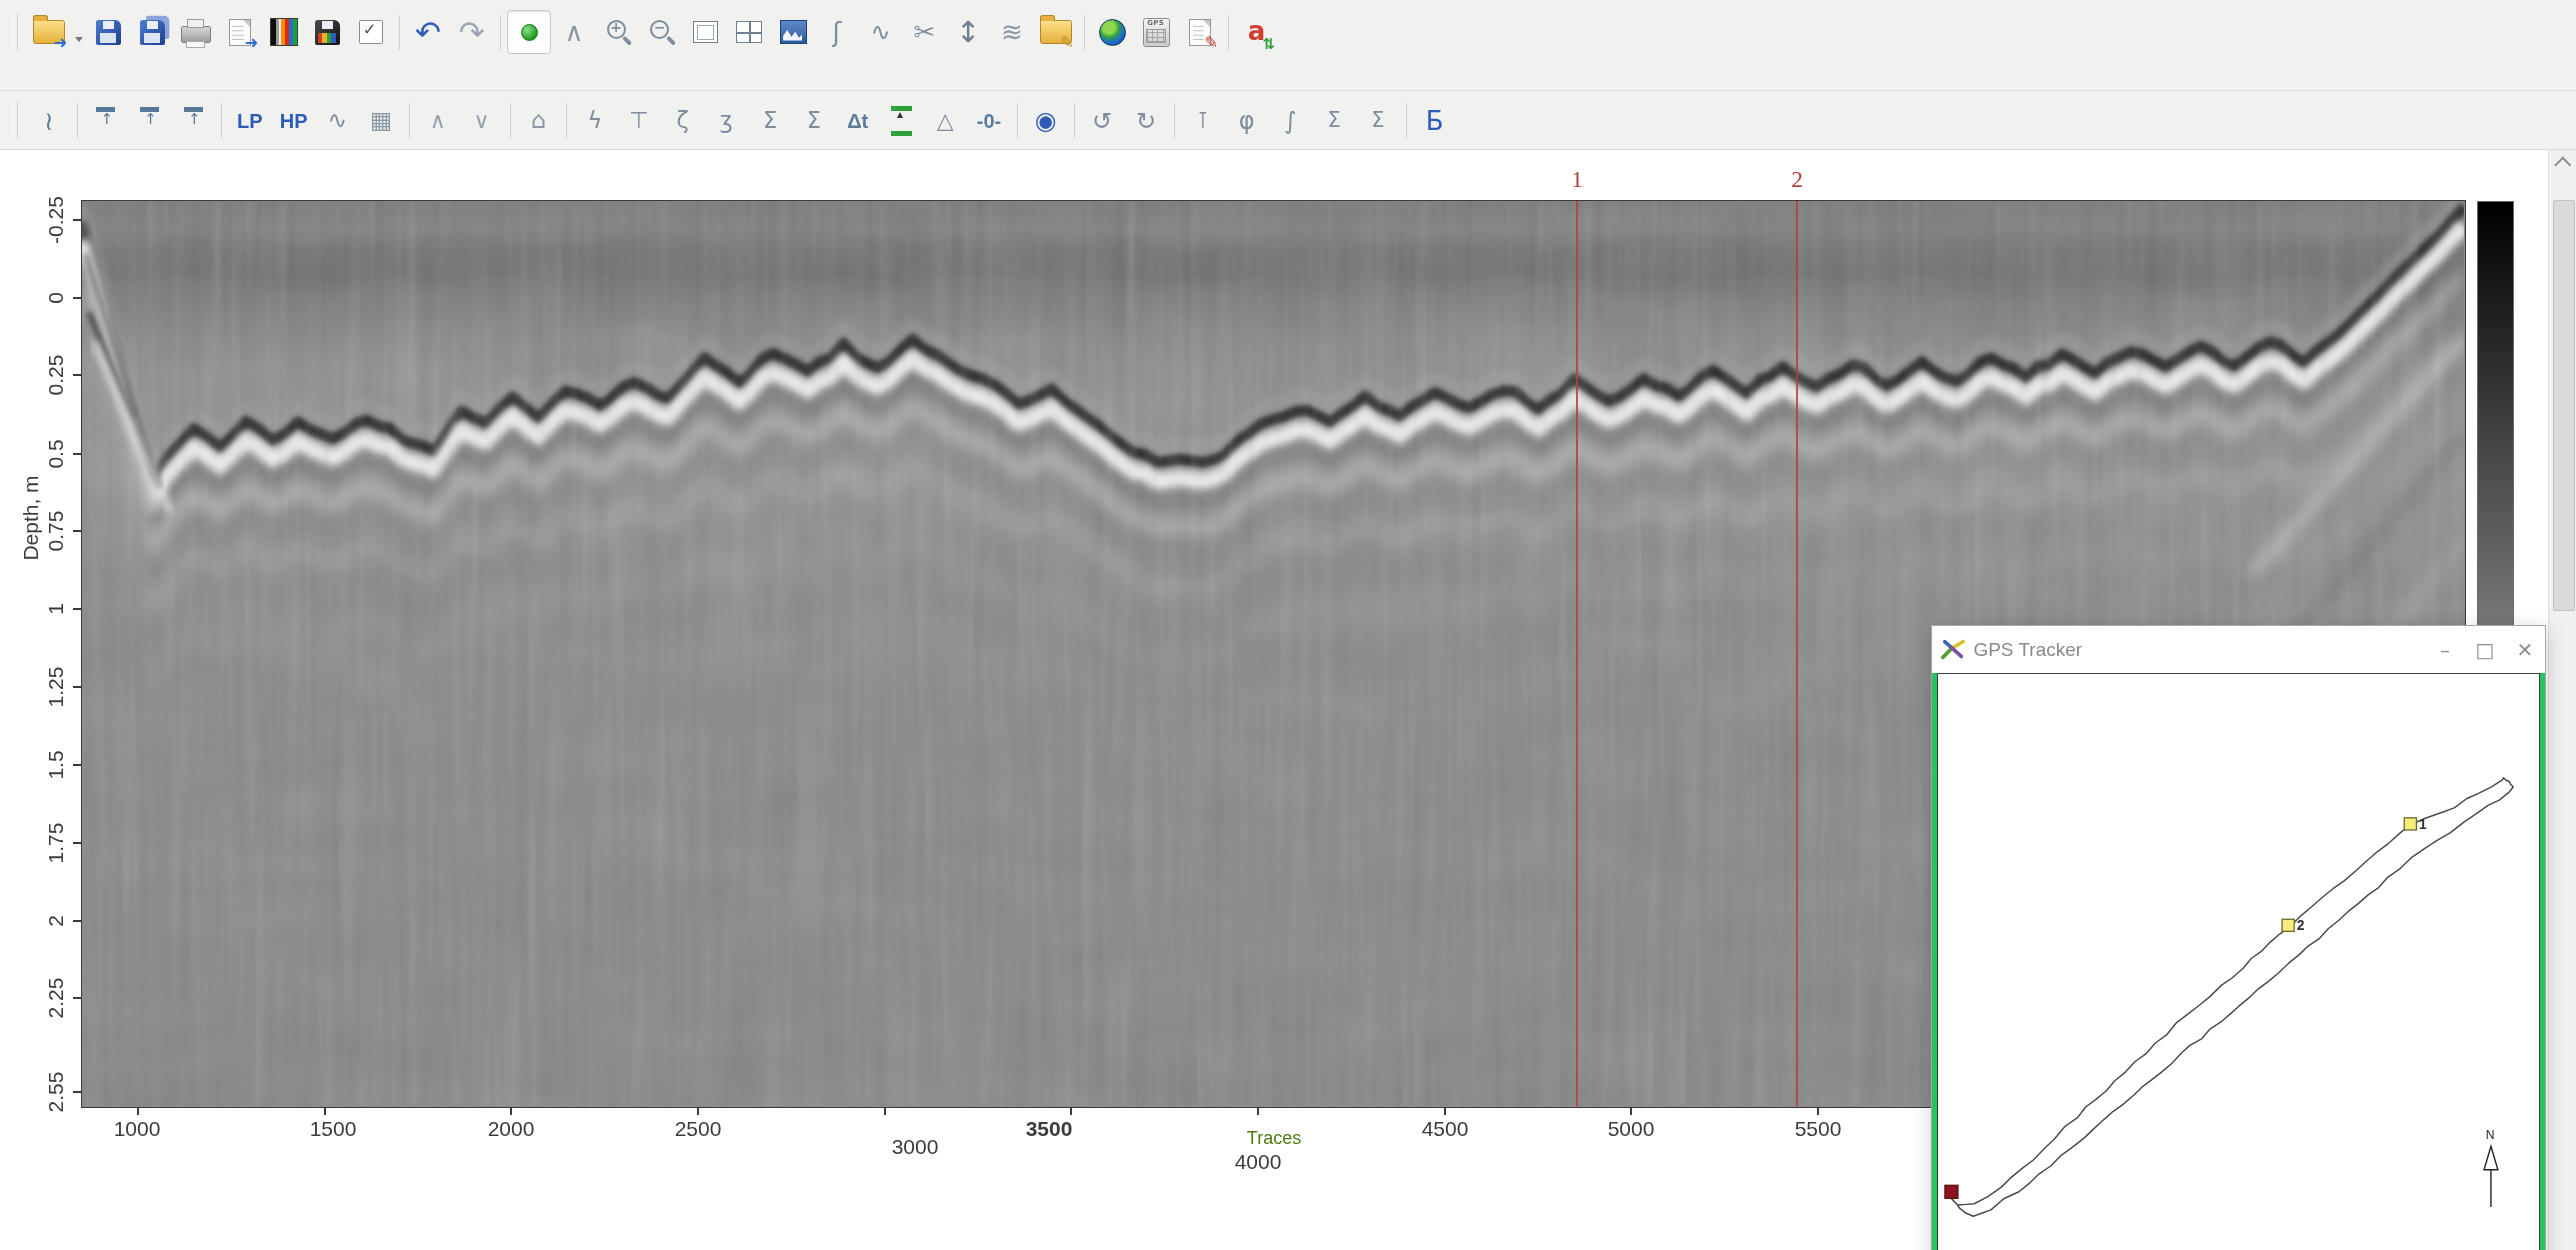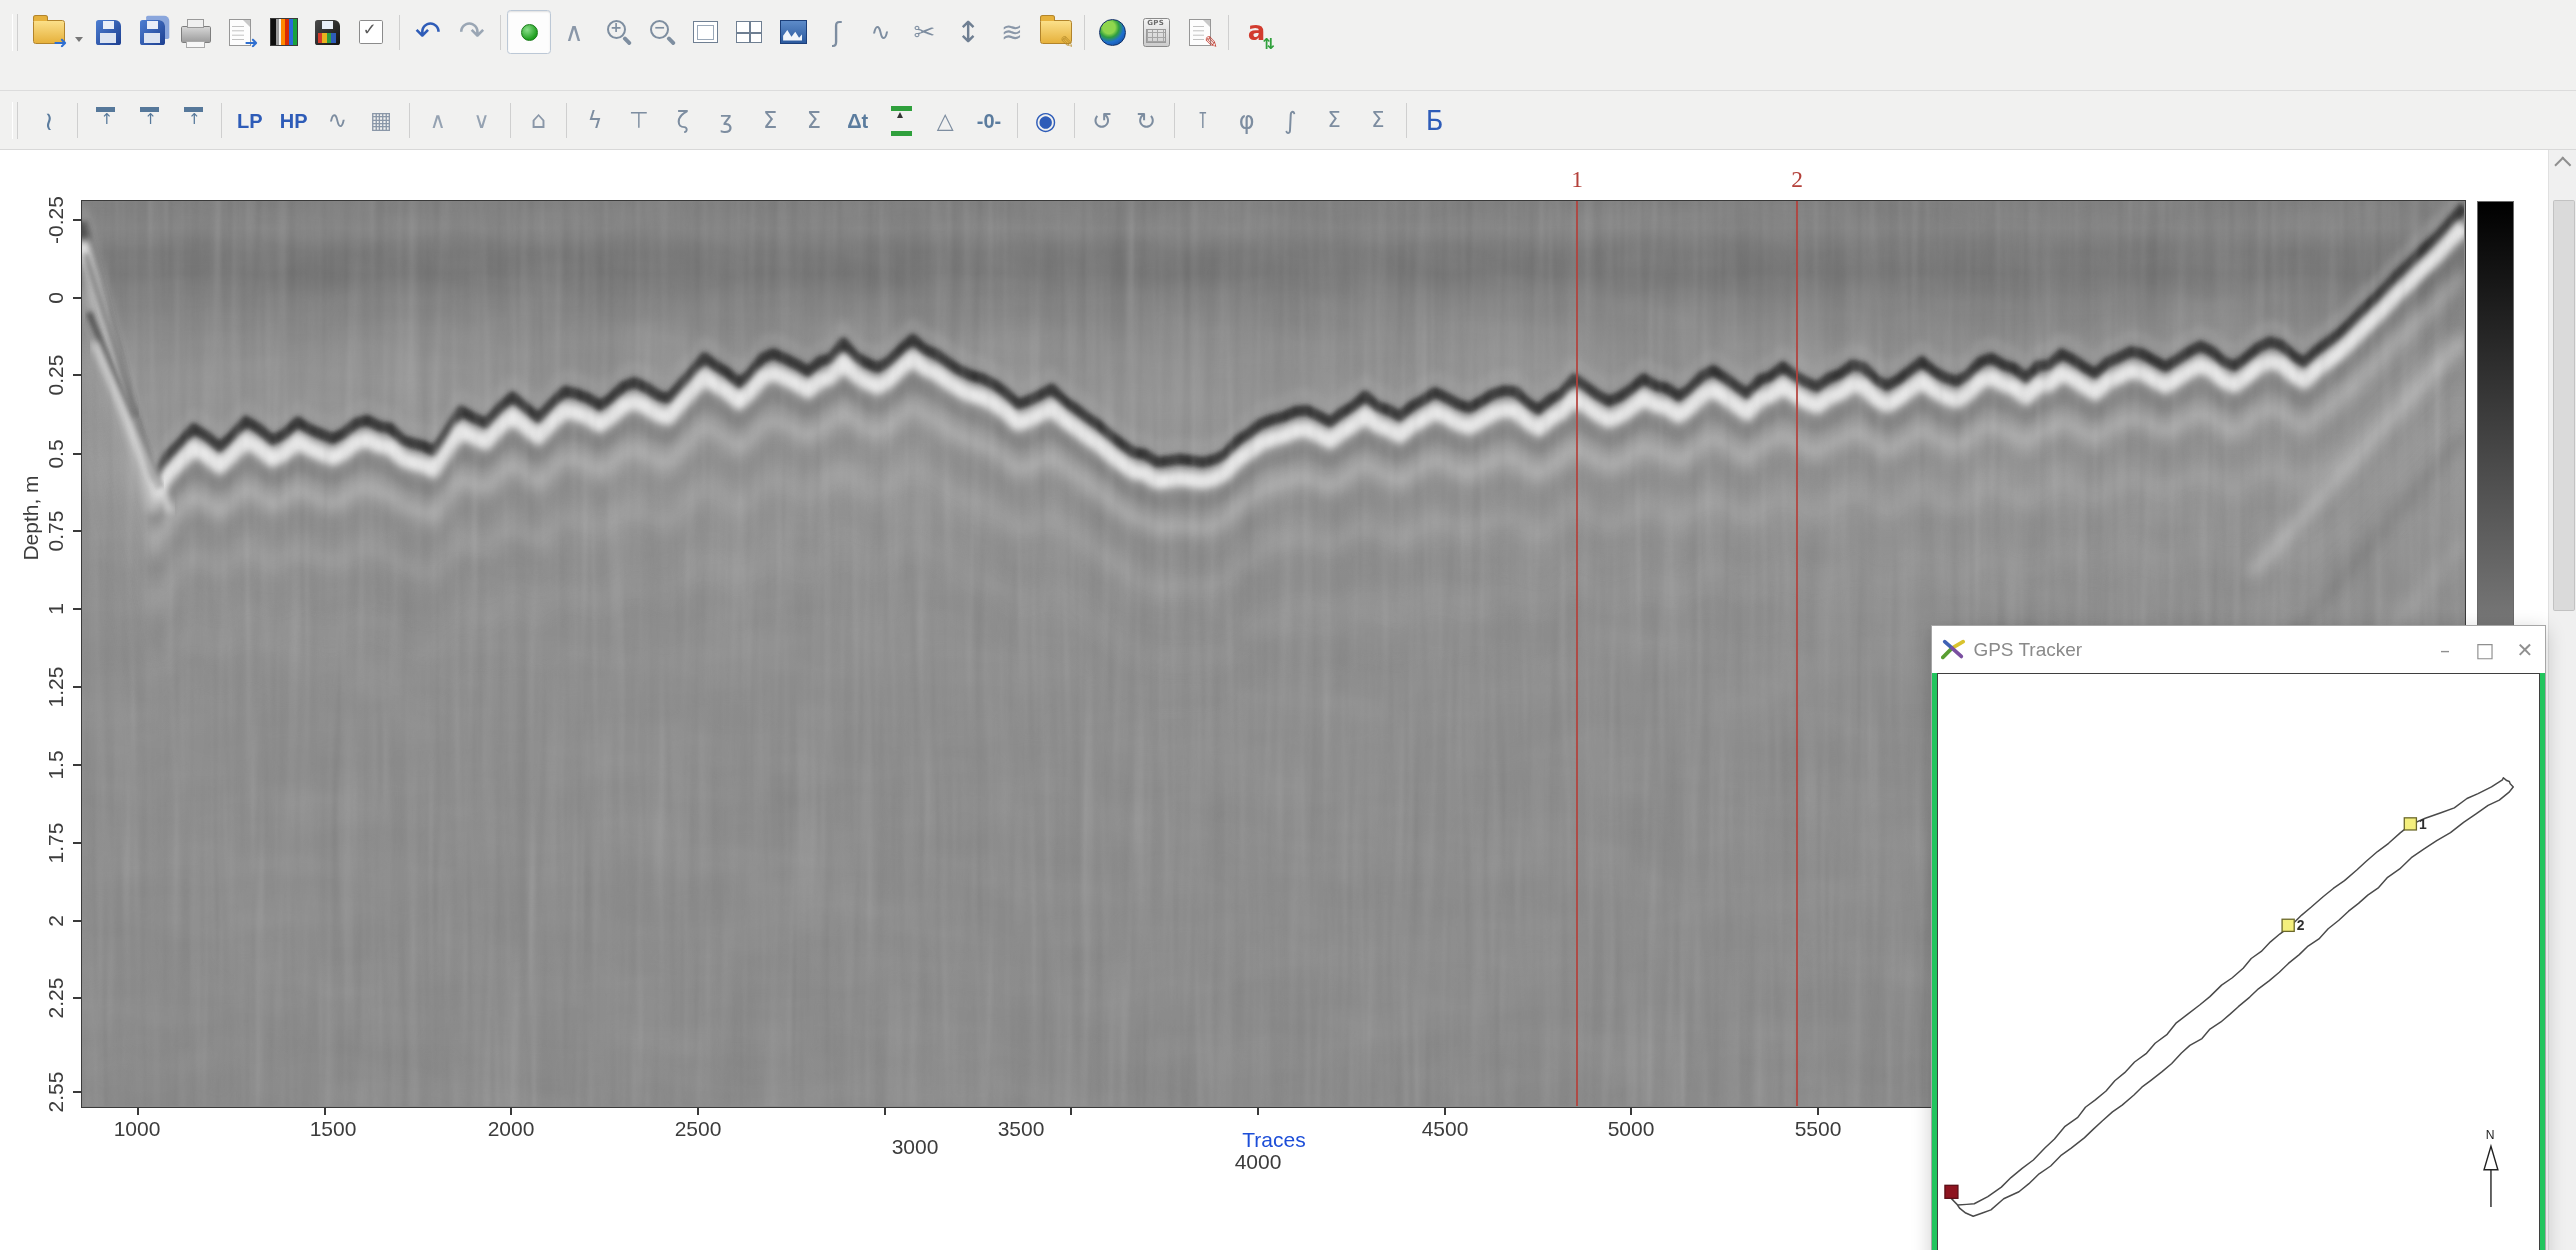--- a/index.html
+++ b/index.html
@@ -63,21 +63,21 @@
   .ti-greenbars::after{content:"▲";position:absolute;left:6px;top:0px;font-size:7.8px;color:#333;font-family:"DejaVu Sans",sans-serif;}
   
   #plot-region{position:absolute;top:150px;left:0;width:2576px;height:1101px;background:#ffffff;}
   #radargram{position:absolute;left:81px;top:50px;width:2385px;height:908px;border:1.7px solid #3a3a3a;box-sizing:border-box;background:#8a8a8a;}
   #radargram svg{display:block;}
   .xtick-mark{position:absolute;width:1.7px;height:7.8px;background:#3a3a3a;}
   .xtick-label{position:absolute;transform:translateX(-50%);font-size:21px;color:#3c3c3c;white-space:nowrap;}
   .ytick-mark{position:absolute;width:7.8px;height:1.7px;background:#3a3a3a;}
   .ytick-label{position:absolute;transform:translate(-50%,-50%) rotate(-90deg);font-size:21px;color:#3c3c3c;white-space:nowrap;}
   #ylabel{position:absolute;transform:translate(-50%,-50%) rotate(-90deg);font-size:21px;color:#3c3c3c;white-space:nowrap;}
-  #xlabel{position:absolute;transform:translateX(-50%);font-size:21px;color:#1d4ed8;}
+  #xlabel{position:absolute;transform:translateX(-50%);font-size:18px;color:#4d7c0f;}
   .marker-line{position:absolute;width:1.7px;top:51px;height:905px;}
   .marker-label{position:absolute;transform:translateX(-50%);font-family:"Liberation Serif",serif;font-size:23.5px;}
   #colorbar{position:absolute;left:2477px;top:51px;width:37px;height:905px;border:0.9px solid #6a6a6a;background:linear-gradient(#000,#fff);box-sizing:border-box;}
   
   #scrollbar{position:absolute;left:2548px;top:0;width:28px;height:1101px;background:#f0f0f0;border-left:0.9px solid #e0e0e0;box-sizing:border-box;}
   #scroll-up{position:absolute;left:7.8px;top:8.7px;width:9.6px;height:9.6px;border-left:2.6px solid #8f8f8f;border-top:2.6px solid #8f8f8f;transform:rotate(45deg);}
   #scroll-thumb{position:absolute;left:3.5px;top:50px;width:20px;height:409px;background:#dadada;border:0.9px solid #c2c2c2;border-radius:1.7px;}
   
   #gps-window{position:absolute;left:1931px;top:625px;width:615px;height:733px;background:#22c55e;border:0.9px solid #a6a6a6;box-shadow:0 4.3px 19px rgba(0,0,0,.20);box-sizing:border-box;}
   #gps-titlebar{position:absolute;top:0;left:0;right:0;height:47px;display:flex;align-items:center;background:#fff;}
@@ -384,21 +384,21 @@
     <div class="xtick-label" style="left: 137px; top: 967px;">1000</div>
     <div class="xtick-mark" style="left: 324px; top: 957px;"></div>
     <div class="xtick-label" style="left: 325px; top: 967px; margin-left: 8px;">1500</div>
     <div class="xtick-mark" style="left: 510px; top: 957px;"></div>
     <div class="xtick-label" style="left: 511px; top: 967px;">2000</div>
     <div class="xtick-mark" style="left: 697px; top: 957px;"></div>
     <div class="xtick-label" style="left: 698px; top: 967px;">2500</div>
     <div class="xtick-mark" style="left: 884px; top: 957px;"></div>
     <div class="xtick-label" style="left: 885px; top: 985px; margin-left: 30px;">3000</div>
     <div class="xtick-mark" style="left: 1070px; top: 957px;"></div>
-    <div class="xtick-label" style="left: 1021px; top: 967px;">3500</div>
+    <div class="xtick-label" style="left: 1049px; top: 967px; font-weight: bold;">3500</div>
     <div class="xtick-mark" style="left: 1257px; top: 957px;"></div>
     <div class="xtick-label" style="left: 1258px; top: 1000px;">4000</div>
     <div class="xtick-mark" style="left: 1444px; top: 957px;"></div>
     <div class="xtick-label" style="left: 1445px; top: 967px;">4500</div>
     <div class="xtick-mark" style="left: 1630px; top: 957px;"></div>
     <div class="xtick-label" style="left: 1631px; top: 967px;">5000</div>
     <div class="xtick-mark" style="left: 1817px; top: 957px;"></div>
     <div class="xtick-label" style="left: 1818px; top: 967px;">5500</div>
     <div class="ytick-mark" style="left: 73px; top: 69px;"></div>
     <div class="ytick-label" style="left: 56px; top: 70px;">-0.25</div>

